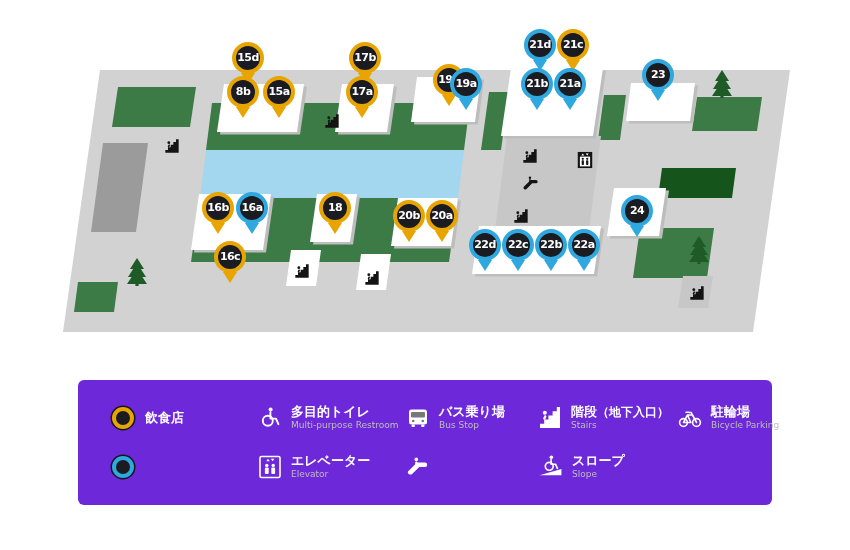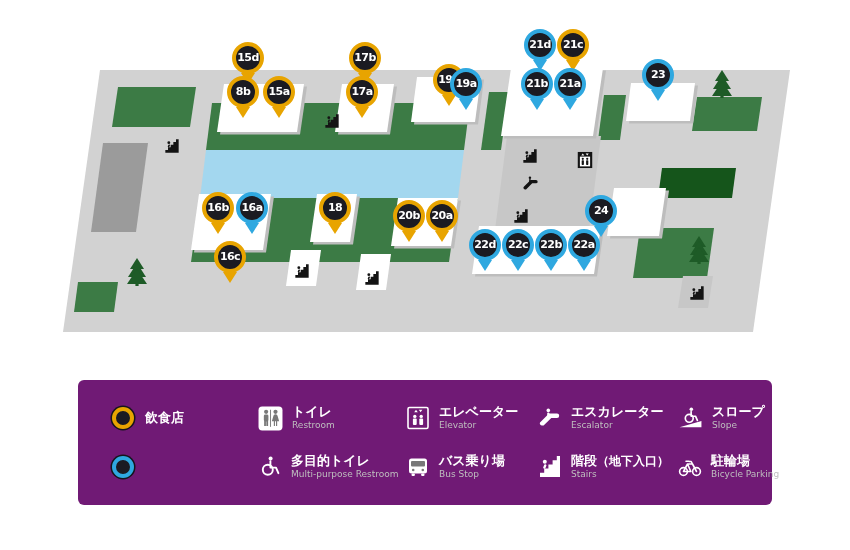--- a/index.html
+++ b/index.html
@@ -11,21 +11,21 @@
   .poi svg { display:block; }
 
   .pin { position:absolute; width:24px; height:24px; border-radius:50%;
          background:#1b1b22; border:4px solid var(--c); z-index:5; text-align:center; cursor:pointer; }
   .pin::after { content:''; position:absolute; left:50%; top:27px; transform:translateX(-50%);
          width:0; height:0; border-left:7px solid transparent; border-right:7px solid transparent;
          border-top:11px solid var(--c); }
   .pin-label { display:block; color:#fff; font-size:11px; font-weight:bold; line-height:24px; letter-spacing:-0.6px; }
 
   .legend { position:absolute; left:78px; top:380px; width:694px; height:125px;
-         background:#701a75; border-radius:6px; z-index:2;
+         background:#6d28d9; border-radius:6px; z-index:2;
          display:grid; grid-template-columns:146px 148px 132px 140px 1fr;
          grid-template-rows:repeat(2,1fr); grid-auto-flow:column;
          align-items:center; box-sizing:border-box; padding:14px 6px 14px 34px; }
   .lg-cat { display:flex; align-items:center; gap:11px; }
   .cat-dot { flex:none; width:14px; height:14px; border-radius:50%; background:#1b1b22;
          border:4.5px solid var(--c); box-shadow:0 0 0 1.5px #15151c; }
   .lg-cat-label { color:#fff; font-size:13px; font-weight:bold; white-space:nowrap; }
   .lg-item { display:flex; align-items:center; gap:9px; }
   .lg-item svg { flex:none; display:block; }
   .lg-text { line-height:1.1; }
@@ -251,21 +251,21 @@
       </div>
       <div class="pin" style="left: 202px; top: 192px; --c: #E8A400;">
         <span class="pin-label">16b</span>
       </div>
       <div class="pin" style="left: 236px; top: 192px; --c: #2FA8E0;">
         <span class="pin-label">16a</span>
       </div>
       <div class="pin" style="left: 319px; top: 192px; --c: #E8A400;">
         <span class="pin-label">18</span>
       </div>
-      <div class="pin" style="left: 585px; top: 195px; --c: #2FA8E0;">
+      <div class="pin" style="left: 621px; top: 195px; --c: #2FA8E0;">
         <span class="pin-label">24</span>
       </div>
       <div class="pin" style="left: 393px; top: 200px; --c: #E8A400;">
         <span class="pin-label">20b</span>
       </div>
       <div class="pin" style="left: 426px; top: 200px; --c: #E8A400;">
         <span class="pin-label">20a</span>
       </div>
       <div class="pin" style="left: 214px; top: 241px; --c: #E8A400;">
         <span class="pin-label">16c</span>
@@ -284,40 +284,20 @@
       </div>
     </div>
 
   <div class="legend" id="legend">
       <div class="lg-cat">
         <span class="cat-dot" style="--c: #E8A400;"></span>
         <span class="lg-cat-label">飲食店</span>
       </div>
       <div class="lg-cat">
         <span class="cat-dot" style="--c: #2FA8E0;"></span>
-      </div>
-      <div class="lg-item">
-        <span>
-          <svg viewBox="0 0 24 24" width="25" height="25">
-            <rect x="0.5" y="0.5" width="23" height="23" rx="3.5" fill="#fff"></rect>
-            <g fill="#787878">
-              <circle cx="7.8" cy="5.6" r="2"></circle>
-              <rect x="5.6" y="8.2" width="4.4" height="6.6" rx="1.4"></rect>
-              <rect x="5.9" y="14.4" width="1.7" height="4.8"></rect>
-              <rect x="8" y="14.4" width="1.7" height="4.8"></rect>
-              <rect x="11.6" y="3.6" width="0.9" height="16.4"></rect>
-              <circle cx="16.8" cy="5.6" r="2"></circle>
-              <path d="M16.8 8 C15.5 8 15 8.8 14.7 9.8 L13.3 14.6 H15.2 V19.2 H16.3 V14.6 H17.3 V19.2 H18.4 V14.6 H20.3 L18.9 9.8 C18.6 8.8 18.1 8 16.8 8Z"></path>
-            </g>
-          </svg>
-        </span>
-        <span class="lg-text">
-          <span class="jp"><span>トイレ</span></span>
-          <span class="en">Restroom</span>
-        </span>
       </div>
       <div class="lg-item">
         <span>
           <svg viewBox="0 0 24 24" width="24" height="24">
             <circle cx="12.6" cy="3.4" r="2" fill="#fff"></circle>
             <path d="M12.4 6.2 V12.6 H18 L20.4 18.2" fill="none" stroke="#fff" stroke-width="1.9" stroke-linecap="round" stroke-linejoin="round"></path>
             <circle cx="9.8" cy="14.8" r="5" fill="none" stroke="#fff" stroke-width="1.9"></circle>
           </svg>
         </span>
         <span class="lg-text">
@@ -362,24 +342,20 @@
       <div class="lg-item">
         <span>
           <svg viewBox="0 0 24 24" width="24" height="24">
             <g fill="#fff">
               <path d="M2 16.5 L11 7.5 H19 a2.2 2.2 0 0 1 0 4.4 H13.3 L5.6 19.6 H4 a2.2 2.2 0 0 1 -2 -3.1Z"></path>
               <circle cx="10.3" cy="4.4" r="1.8"></circle>
               <rect x="9.2" y="6.6" width="2.2" height="5.2" rx="1"></rect>
             </g>
           </svg>
         </span>
-        <span class="lg-text">
-          <span class="jp"><span>エスカレーター</span></span>
-          <span class="en">Escalator</span>
-        </span>
       </div>
       <div class="lg-item">
         <span>
           <svg viewBox="0 0 24 24" width="24" height="24">
             <g fill="#fff">
               <path d="M2 22 V17.8 H6.2 V13.6 H10.4 V9.4 H14.6 V5.2 H18.8 V1 H22 V22 Z"></path>
               <circle cx="6.8" cy="6.8" r="2"></circle>
               <rect x="5.6" y="9.2" width="2.4" height="4.6" rx="1.1" transform="rotate(22 6.8 11.5)"></rect>
             </g>
           </svg>

